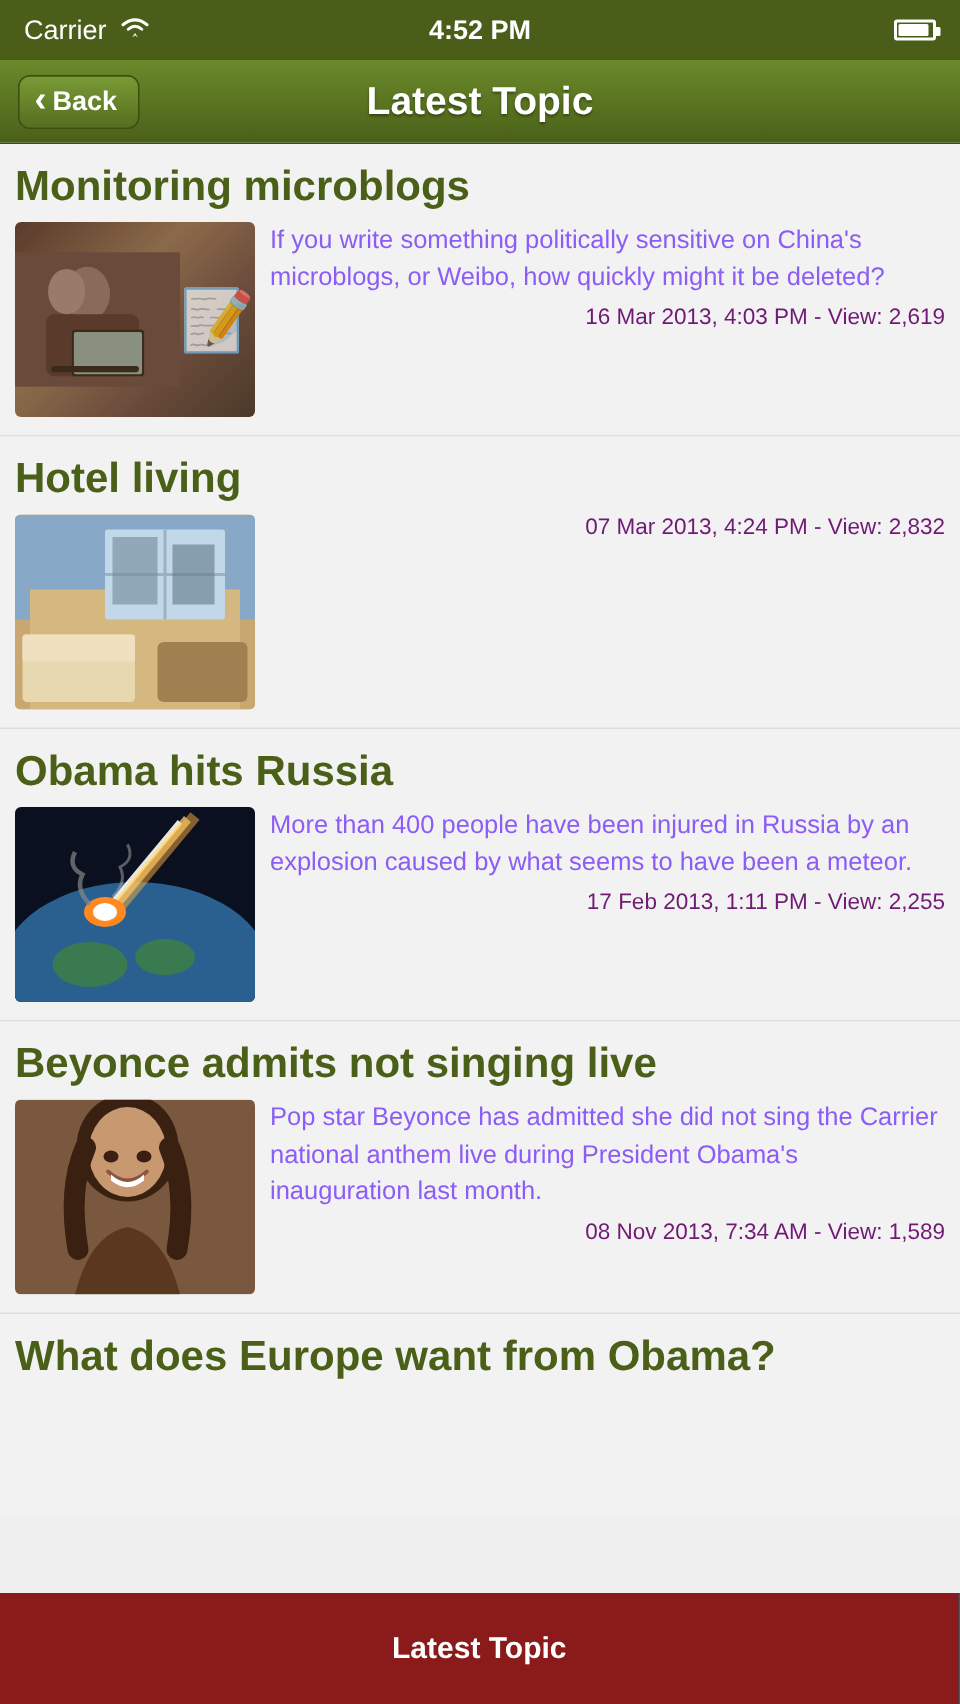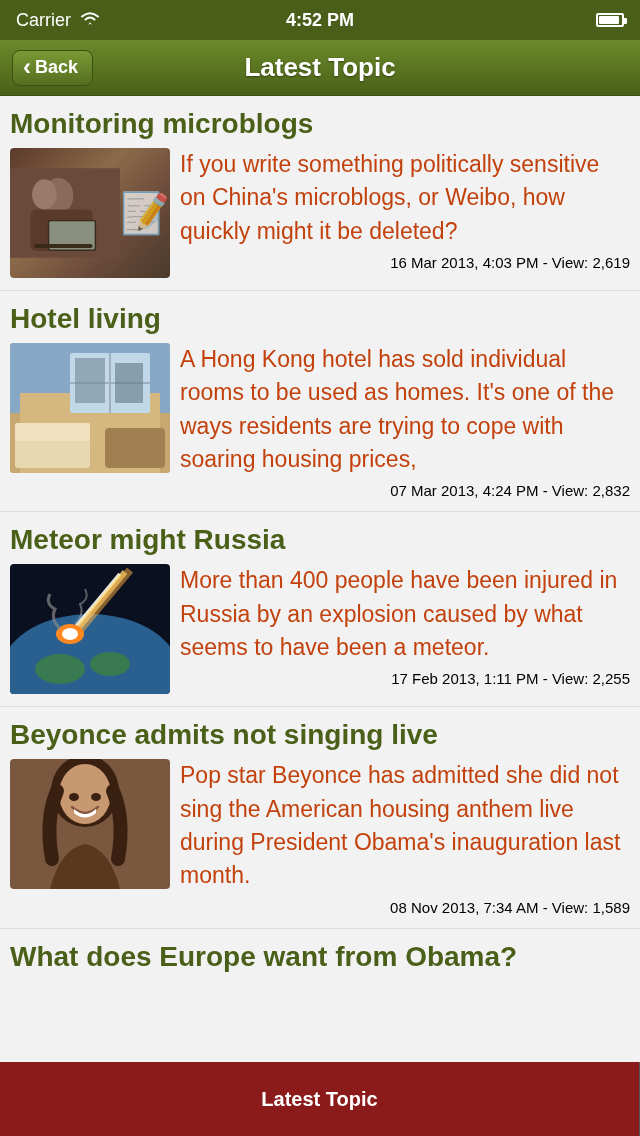--- a/index.html
+++ b/index.html
@@ -92,28 +92,28 @@
       width: 160px;
       height: 130px;
       flex-shrink: 0;
       border-radius: 4px;
       overflow: hidden;
     }
     .article-text-block {
       flex: 1;
     }
     .article-description {
-      font-size: 23px;
-      color: #c2410c;
+      font-size: 17px;
+      color: #8b5cf6;
       line-height: 1.45;
       margin-bottom: 6px;
     }
     .article-meta {
       font-size: 15px;
-      color: #000000;
+      color: #701a75;
       text-align: right;
     }
 
     
     .thumb-microblogs {
       background: linear-gradient(135deg, #5a3a2a 0%, #8b6a4a 40%, #6a4a3a 70%, #4a3a2a 100%);
       width: 100%;
       height: 100%;
       display: flex;
       align-items: center;
@@ -267,28 +267,27 @@
 
           <rect x="60" y="10" width="80" height="60" rx="2" fill="#c0d8e8"></rect>
           <line x1="100" y1="10" x2="100" y2="70" stroke="#a0b0c0" stroke-width="2"></line>
           <line x1="60" y1="40" x2="140" y2="40" stroke="#a0b0c0" stroke-width="2"></line>
 
           <rect x="65" y="15" width="30" height="45" fill="#708898" opacity="0.6"></rect>
           <rect x="105" y="20" width="28" height="40" fill="#607888" opacity="0.6"></rect>
         </svg>
       </div>
       <div class="article-text-block">
-        <div class="article-description">A Hong Kong hotel has sold individual rooms to be used as homes. It's one of the ways residents are trying to cope with soaring housing prices,</div>
         <div class="article-meta">07 Mar 2013,  4:24 PM - View: 2,832</div>
       </div>
     </div>
   </div>
 
   <div class="article-item">
-    <div class="article-title">Meteor might Russia</div>
+    <div class="article-title">Obama hits Russia</div>
     <div class="article-body">
       <div class="article-thumbnail">
         <svg width="160" height="130" viewBox="0 0 160 130" xmlns="http://www.w3.org/2000/svg">
 
           <rect width="160" height="130" fill="#0a1020"></rect>
 
           <ellipse cx="80" cy="110" rx="90" ry="60" fill="#2a6090"></ellipse>
           <ellipse cx="50" cy="105" rx="25" ry="15" fill="#3a7a50"></ellipse>
           <ellipse cx="100" cy="100" rx="20" ry="12" fill="#3a7a50"></ellipse>
 
@@ -330,21 +329,21 @@
 
           <path d="M64 50 Q75 60 86 50 L86 54 Q75 63 64 54 Z" fill="white"></path>
 
           <path d="M40 130 Q50 90 75 85 Q100 90 110 130 Z" fill="#5a3820"></path>
 
           <path d="M47 32 Q35 60 42 100" stroke="#3a2010" stroke-width="14" fill="none" stroke-linecap="round"></path>
           <path d="M103 32 Q115 60 108 100" stroke="#3a2010" stroke-width="14" fill="none" stroke-linecap="round"></path>
         </svg>
       </div>
       <div class="article-text-block">
-        <div class="article-description">Pop star Beyonce has admitted she did not sing the American housing anthem live during President Obama's inauguration last month.</div>
+        <div class="article-description">Pop star Beyonce has admitted she did not sing the Carrier national anthem live during President Obama's inauguration last month.</div>
         <div class="article-meta">08 Nov 2013,  7:34 AM - View: 1,589</div>
       </div>
     </div>
   </div>
 
   <div class="article-item-partial">
     <div class="article-title">What does Europe want from Obama?</div>
   </div>
 
 </div>

